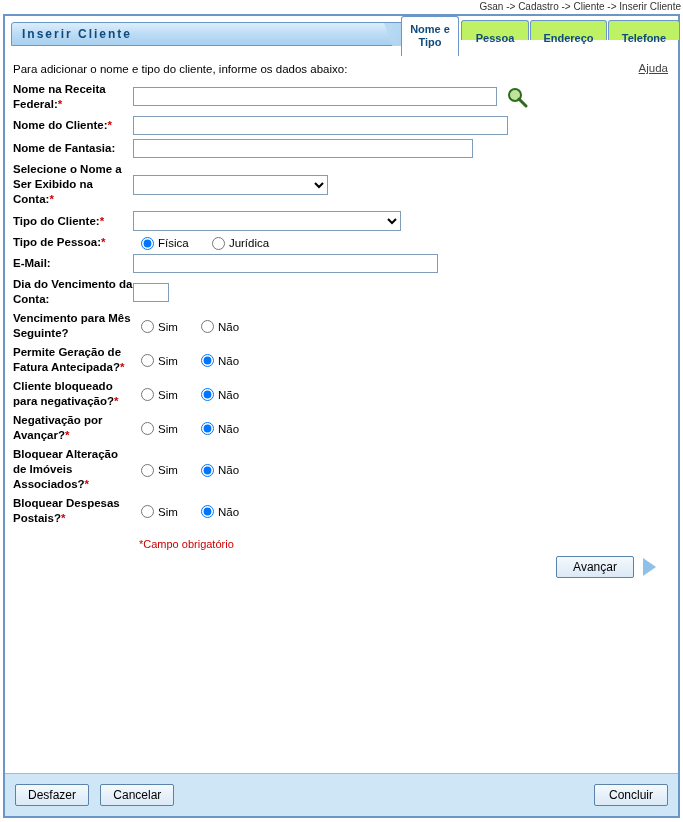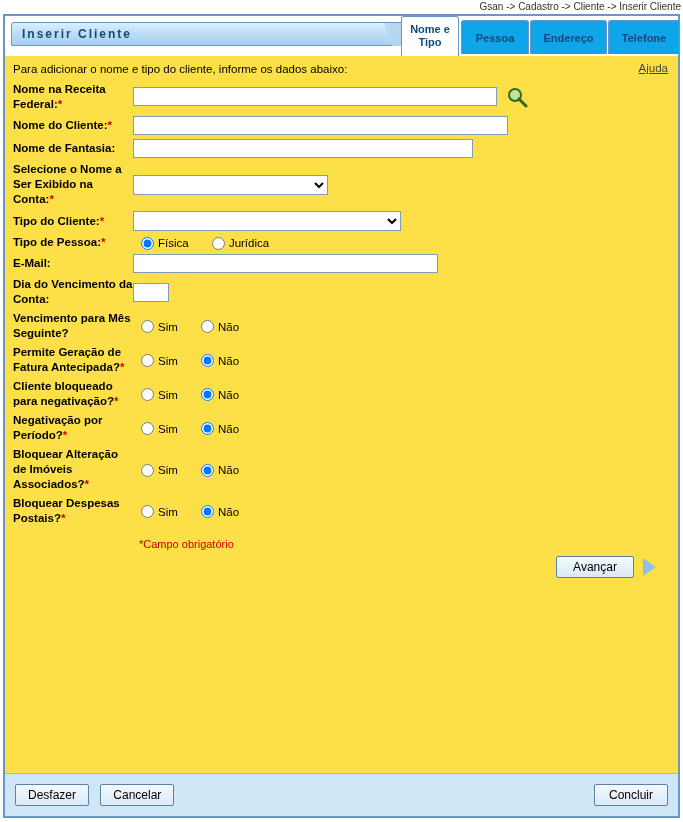--- a/index.html
+++ b/index.html
@@ -77,24 +77,24 @@
   }
   .tabs {
     position: absolute;
     left: 396px;
     top: 0px;
     height: 40px;
   }
   .tab {
     position: absolute;
     top: 4px;
-    height: 34px;
+    height: 20px;
     border: 1px solid #6b96c8;
     border-bottom: none;
-    background: #0ea5e9;
+    background: #bef264;
     box-sizing: border-box;
     text-align: center;
     font-size: 11px;
     font-weight: bold;
     color: #104a7b;
     border-radius: 3px 3px 0 0;
     cursor: pointer;
     padding-top: 3px;
     line-height: 13px;
   }
@@ -108,21 +108,21 @@
   .tab-1 { left: 60px; width: 68px; padding-top: 11px; }
   .tab-2 { left: 129px; width: 77px; padding-top: 11px; }
   .tab-3 { left: 207px; width: 72px; padding-top: 11px; }
 
   .content {
     position: absolute;
     left: 0;
     top: 40px;
     right: 0;
     bottom: 0;
-    background: #fde047;
+    background: #ffffff;
     padding: 6px 8px 0 8px;
     box-sizing: border-box;
   }
   .intro-row {
     position: relative;
     height: 18px;
   }
   .intro {
     font-size: 11.5px;
     color: #000;
@@ -403,21 +403,21 @@
           <td>
             <span class="radio-group radio-pad">
               <input type="radio" name="bloq_neg" id="bn0" style=""><label for="bn0">Sim</label>
               <input type="radio" name="bloq_neg" id="bn1" checked="" style=""><label for="bn1">Não</label>
             </span>
           </td>
         </tr>
 
         <tr>
           <td class="label">
-            <span>Negativação por Período?</span><span class="req">*</span>
+            <span>Negativação por Avançar?</span><span class="req">*</span>
           </td>
           <td>
             <span class="radio-group radio-pad">
               <input type="radio" name="neg_per" id="np0" style=""><label for="np0">Sim</label>
               <input type="radio" name="neg_per" id="np1" checked="" style=""><label for="np1">Não</label>
             </span>
           </td>
         </tr>
 
         <tr>

